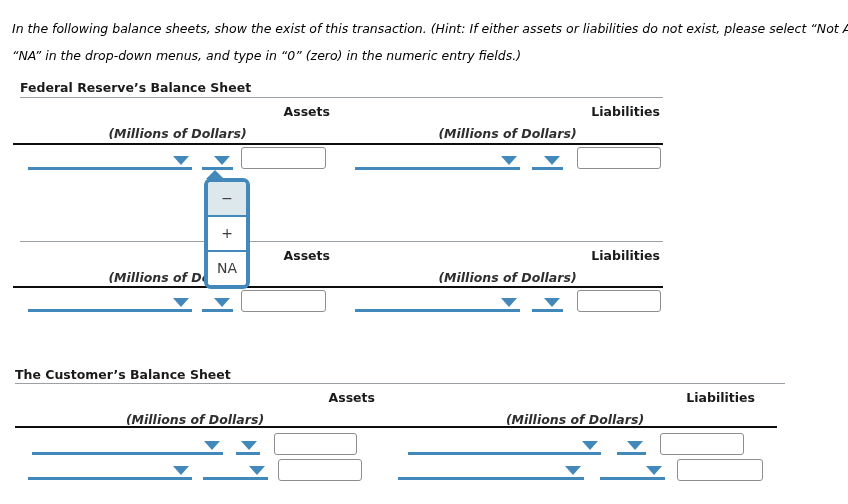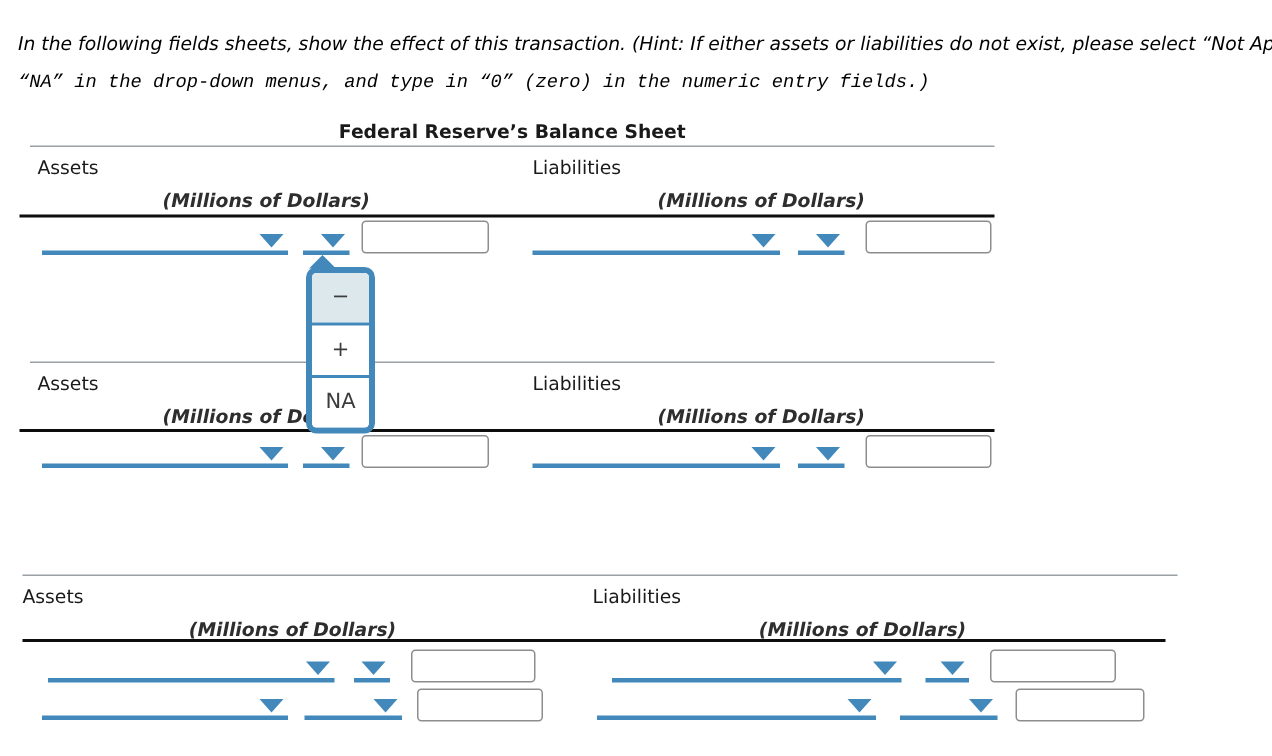--- a/index.html
+++ b/index.html
@@ -10,22 +10,22 @@
   #screen{
     position:relative;width:848px;height:504px;background:#ffffff;
     font-family:"DejaVu Sans","Liberation Sans",sans-serif;color:#1a1a1a;
     overflow:hidden;
   }
   .abs{position:absolute;}
   
   .instr{font-style:italic;font-size:12.5px;white-space:nowrap;color:#000;}
   .instr b{font-weight:normal;}
   
-  .title{font-weight:bold;font-size:12.5px;text-align:center;white-space:nowrap;}
-  .colhdr{font-weight:normal;font-size:12.5px;text-align:left;}
+  .title{font-weight:bold;font-size:12.5px;text-align:left;white-space:nowrap;}
+  .colhdr{font-weight:bold;font-size:12.5px;text-align:right;}
   .units{font-weight:bold;font-style:italic;font-size:12.5px;text-align:center;color:#2e2e2e;}
   .thin{height:1px;background:#9aa0a4;}
   .thick{height:2px;background:#0d0d0d;}
   
   .dd{height:14px;border-bottom:3px solid var(--blue);cursor:pointer;}
   .tri{
     position:absolute;right:3px;bottom:2px;width:0;height:0;
     border-left:8px solid transparent;border-right:8px solid transparent;
     border-top:9px solid var(--blue);
   }
@@ -49,22 +49,22 @@
     background:#fff;cursor:pointer;
   }
   .menu .opt + .opt{border-top:2px solid var(--blue);}
   .menu .opt.hl{background:var(--hl);}
 </style>
 </head>
 <body>
 
 <div id="screen">
 
-  <div class="abs instr" style="left:12px;top:21px;"><span>In the following fields sheets, show the effect of this transaction. (</span><b>Hint</b><span>: If either assets or liabilities do not exist, please select “Not App</span></div>
-  <div class="abs instr" style="left:12px;top:48px;font-family:Liberation Mono, monospace;">“NA” in the drop-down menus, and type in “0” (zero) in the numeric entry fields.)</div>
+  <div class="abs instr" style="left:12px;top:21px;"><span>In the following balance sheets, show the exist of this transaction. (</span><b>Hint</b><span>: If either assets or liabilities do not exist, please select “Not App</span></div>
+  <div class="abs instr" style="left:12px;top:48px;">“NA” in the drop-down menus, and type in “0” (zero) in the numeric entry fields.)</div>
 
   <div class="abs title" style="left:20px;top:80px;width:643px;">Federal Reserve’s Balance Sheet</div>
   <div class="abs thin" style="left:20px;top:97px;width:643px;"></div>
   <div class="abs colhdr" style="left:25px;top:104px;width:305px;">Assets</div>
   <div class="abs colhdr" style="left:355px;top:104px;width:305px;">Liabilities</div>
   <div class="abs units" style="left:25px;top:126px;width:305px;">(Millions of Dollars)</div>
   <div class="abs units" style="left:355px;top:126px;width:305px;">(Millions of Dollars)</div>
   <div class="abs thick" style="left:13px;top:143px;width:650px;"></div>
 
   <div class="abs dd" style="left:28px;top:153px;width:164px;">
@@ -104,20 +104,21 @@
     </div>
   <input class="abs amt" style="left: 241px; top: 290px; width: 85px;" value="">
   <div class="abs dd" style="left:355px;top:295px;width:165px;">
       <span class="tri"></span>
     </div>
   <div class="abs dd" style="left:532px;top:295px;width:31px;">
       <span class="tri"></span>
     </div>
   <input class="abs amt" style="left: 577px; top: 290px; width: 84px;" value="">
 
+  <div class="abs title" style="left:15px;top:367px;width:762px;">The Customer’s Balance Sheet</div>
   <div class="abs thin" style="left:15px;top:383px;width:770px;"></div>
   <div class="abs colhdr" style="left:15px;top:390px;width:360px;">Assets</div>
   <div class="abs colhdr" style="left:395px;top:390px;width:360px;">Liabilities</div>
   <div class="abs units" style="left:15px;top:412px;width:360px;">(Millions of Dollars)</div>
   <div class="abs units" style="left:395px;top:412px;width:360px;">(Millions of Dollars)</div>
   <div class="abs thick" style="left:15px;top:426px;width:762px;"></div>
 
   <div class="abs dd" style="left:32px;top:438px;width:191px;">
       <span class="tri"></span>
     </div>

